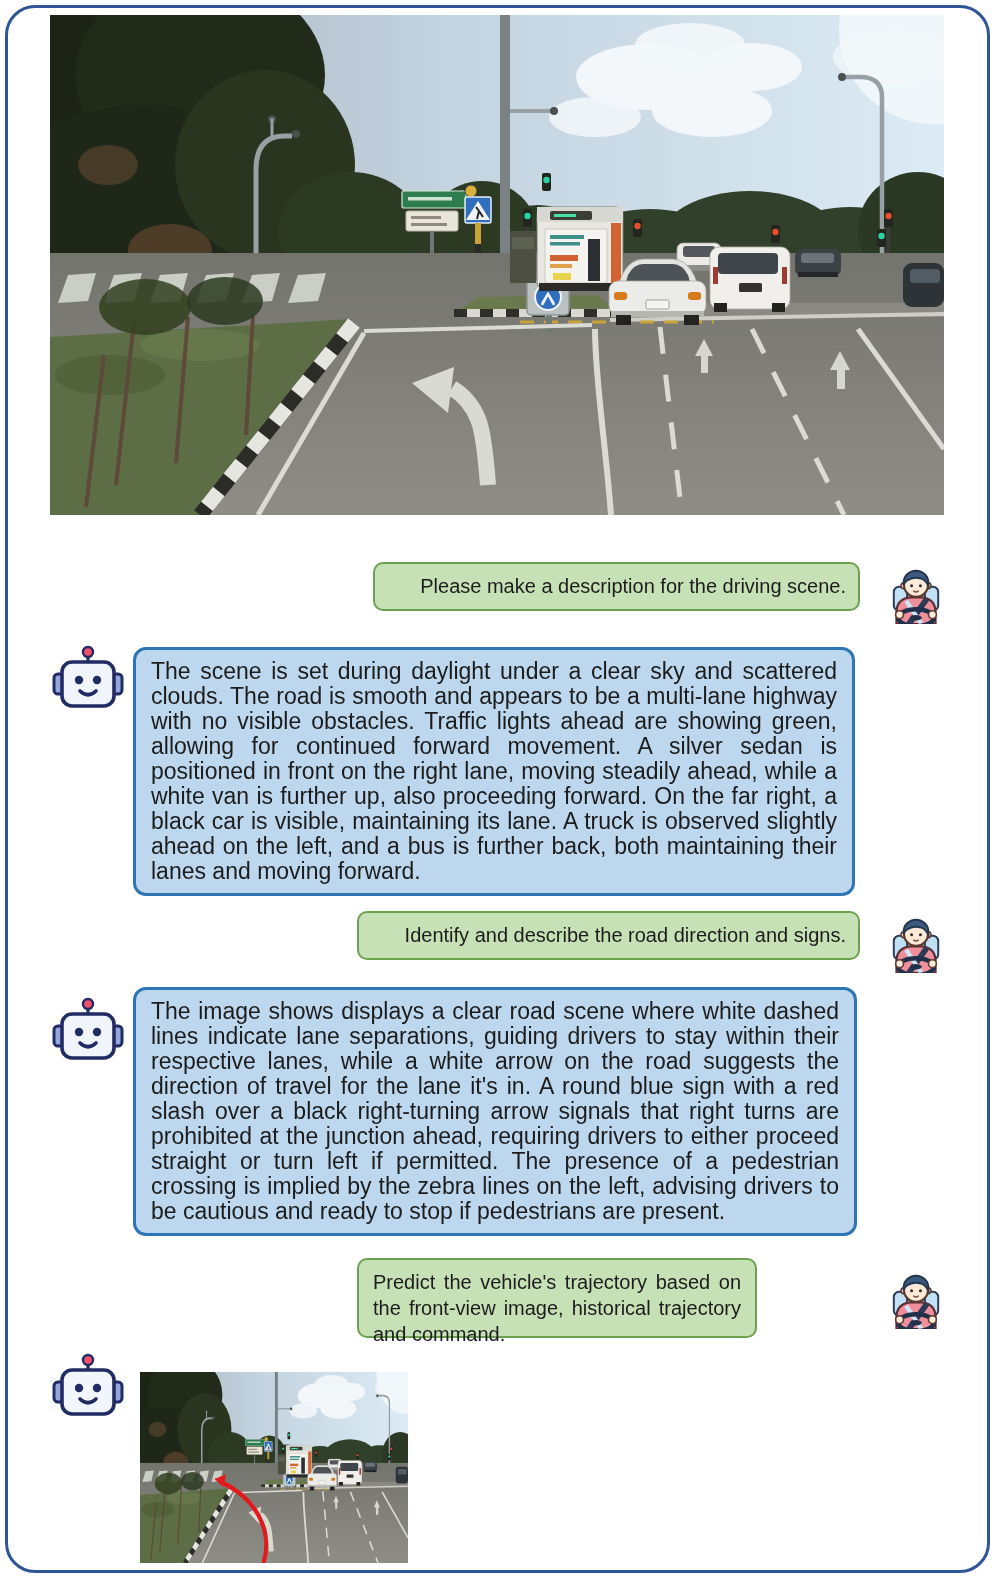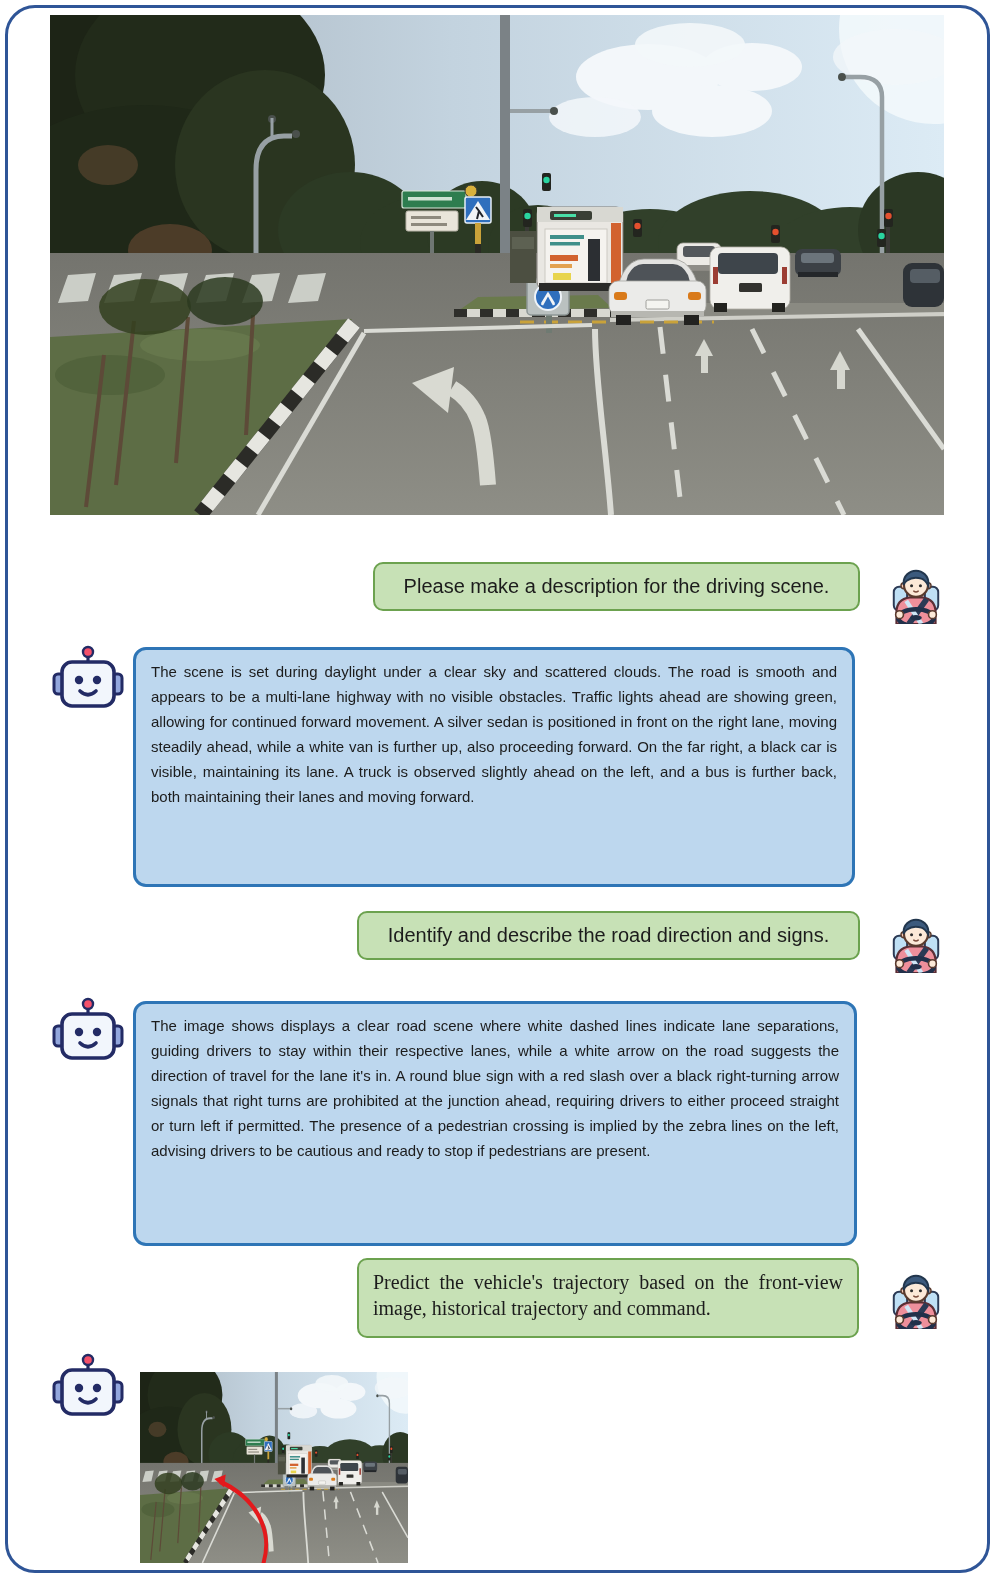--- a/index.html
+++ b/index.html
@@ -1,34 +1,34 @@
 <!DOCTYPE html>
 <html><head>
 <meta charset="utf-8">
 <style>
   html,body{margin:0;padding:0;background:#ffffff;}
   body{width:996px;height:1579px;position:relative;font-family:"Liberation Sans",sans-serif;overflow:hidden;}
   .frame{position:absolute;left:5px;top:5px;width:985px;height:1568px;border:3.5px solid #2F5597;border-radius:30px;box-sizing:border-box;background:#ffffff;}
   .photo{position:absolute;left:50px;top:15px;width:894px;height:500px;overflow:hidden;}
   .photo svg{display:block;}
   .bubble{position:absolute;box-sizing:border-box;color:#1c1c1c;}
-  .bubble.user{background:#C7E1B6;border:2.5px solid #6CA24F;border-radius:10px;font-size:20px;display:flex;align-items:center;justify-content:center;text-align:center;padding:4px 12px;}
+  .bubble.user{background:#C7E1B6;border:2.5px solid #6CA24F;border-radius:10px;font-size:20px;display:flex;align-items:center;justify-content:flex-end;text-align:center;padding:4px 12px;}
   .bubble.user.left-justify{justify-content:flex-start;text-align:justify;line-height:26px;padding:9px 14px;align-items:flex-start;}
-  .bubble.bot{background:#BDD7EE;border:3px solid #2E75B6;border-radius:13px;font-size:15px;line-height:25px;text-align:justify;padding:9px 15px;}
+  .bubble.bot{background:#BDD7EE;border:3px solid #2E75B6;border-radius:13px;font-size:23px;line-height:25px;text-align:justify;padding:9px 15px;}
   .avatar{position:absolute;}
   .traj-wrap{position:absolute;left:140px;top:1372px;width:268px;height:191px;overflow:hidden;}
   .u1{left:373px;top:562px;width:487px;height:49px;}
   .d1{left:884px;top:557px;}
   .r1{left:52px;top:644px;}
   .b1{left:133px;top:647px;width:722px;min-height:240px;}
   .u2{left:357px;top:911px;width:503px;height:49px;}
   .d2{left:884px;top:906px;}
   .r2{left:52px;top:996px;}
-  .b2{left:133px;top:987px;width:724px;min-height:245px;margin-top:14px;}
-  .u3{left:357px;top:1258px;width:502px;height:80px;font-family:Liberation Serif, serif;}
+  .b2{left:133px;top:987px;width:724px;min-height:245px;}
+  .u3{left:357px;top:1258px;width:400px;height:80px;}
   .d3{left:884px;top:1262px;}
   .r3{left:52px;top:1352px;}
 </style>
 </head>
 <body>
 
 <svg width="0" height="0" style="position:absolute">
   <defs>
     <linearGradient id="sky" x1="0" y1="0" x2="1" y2="0">
       <stop offset="0" stop-color="#a7b3bd"></stop>

